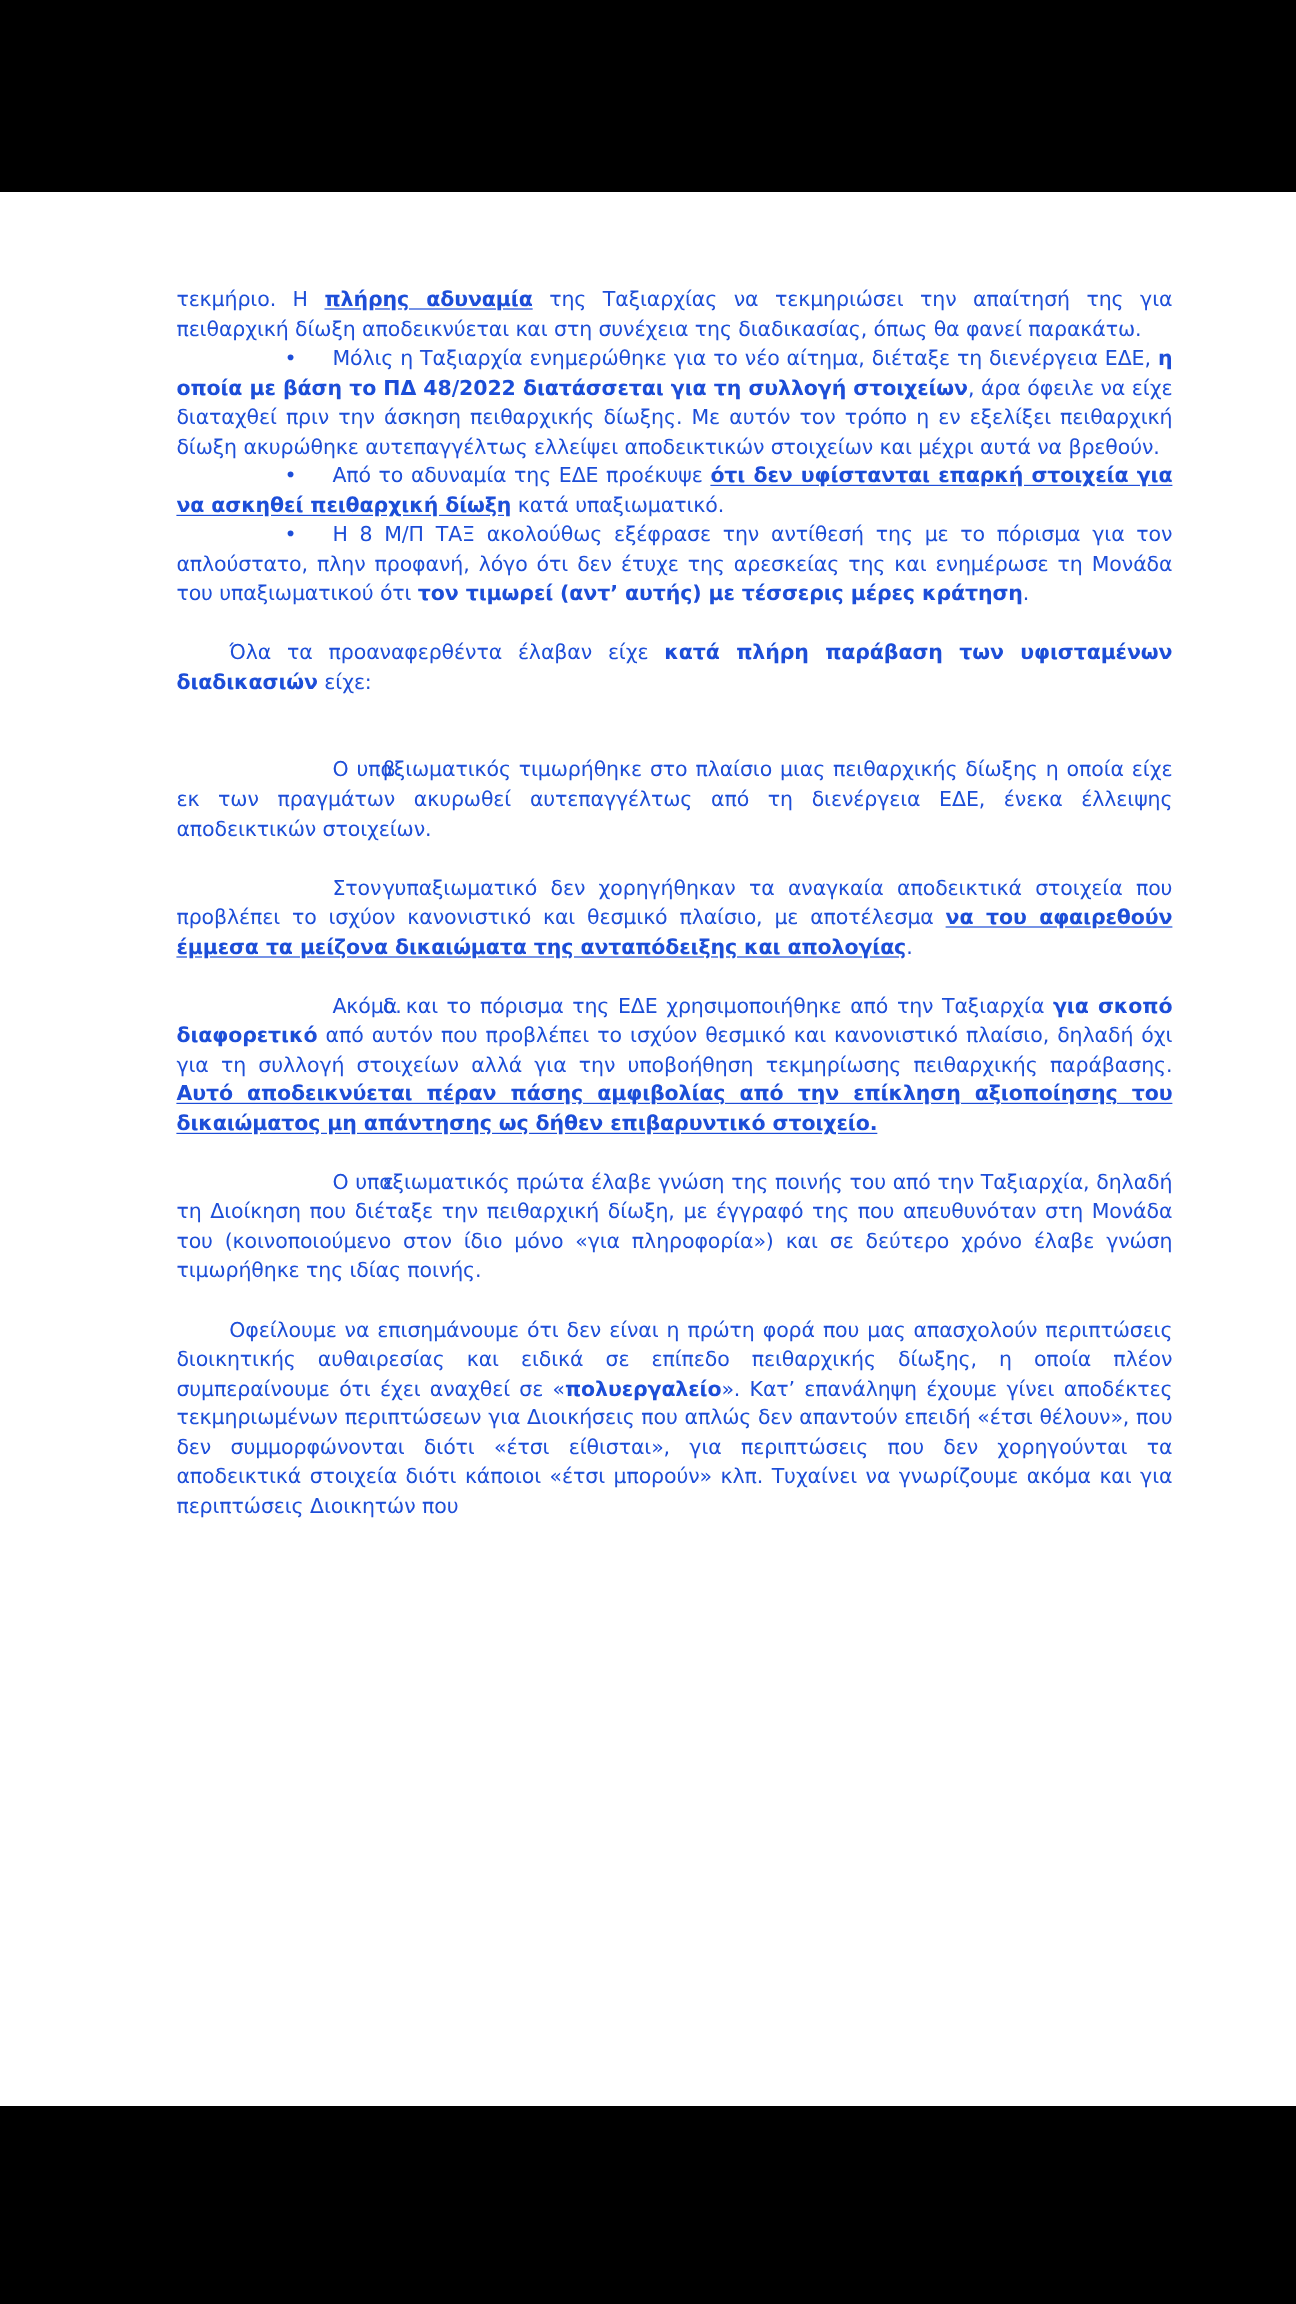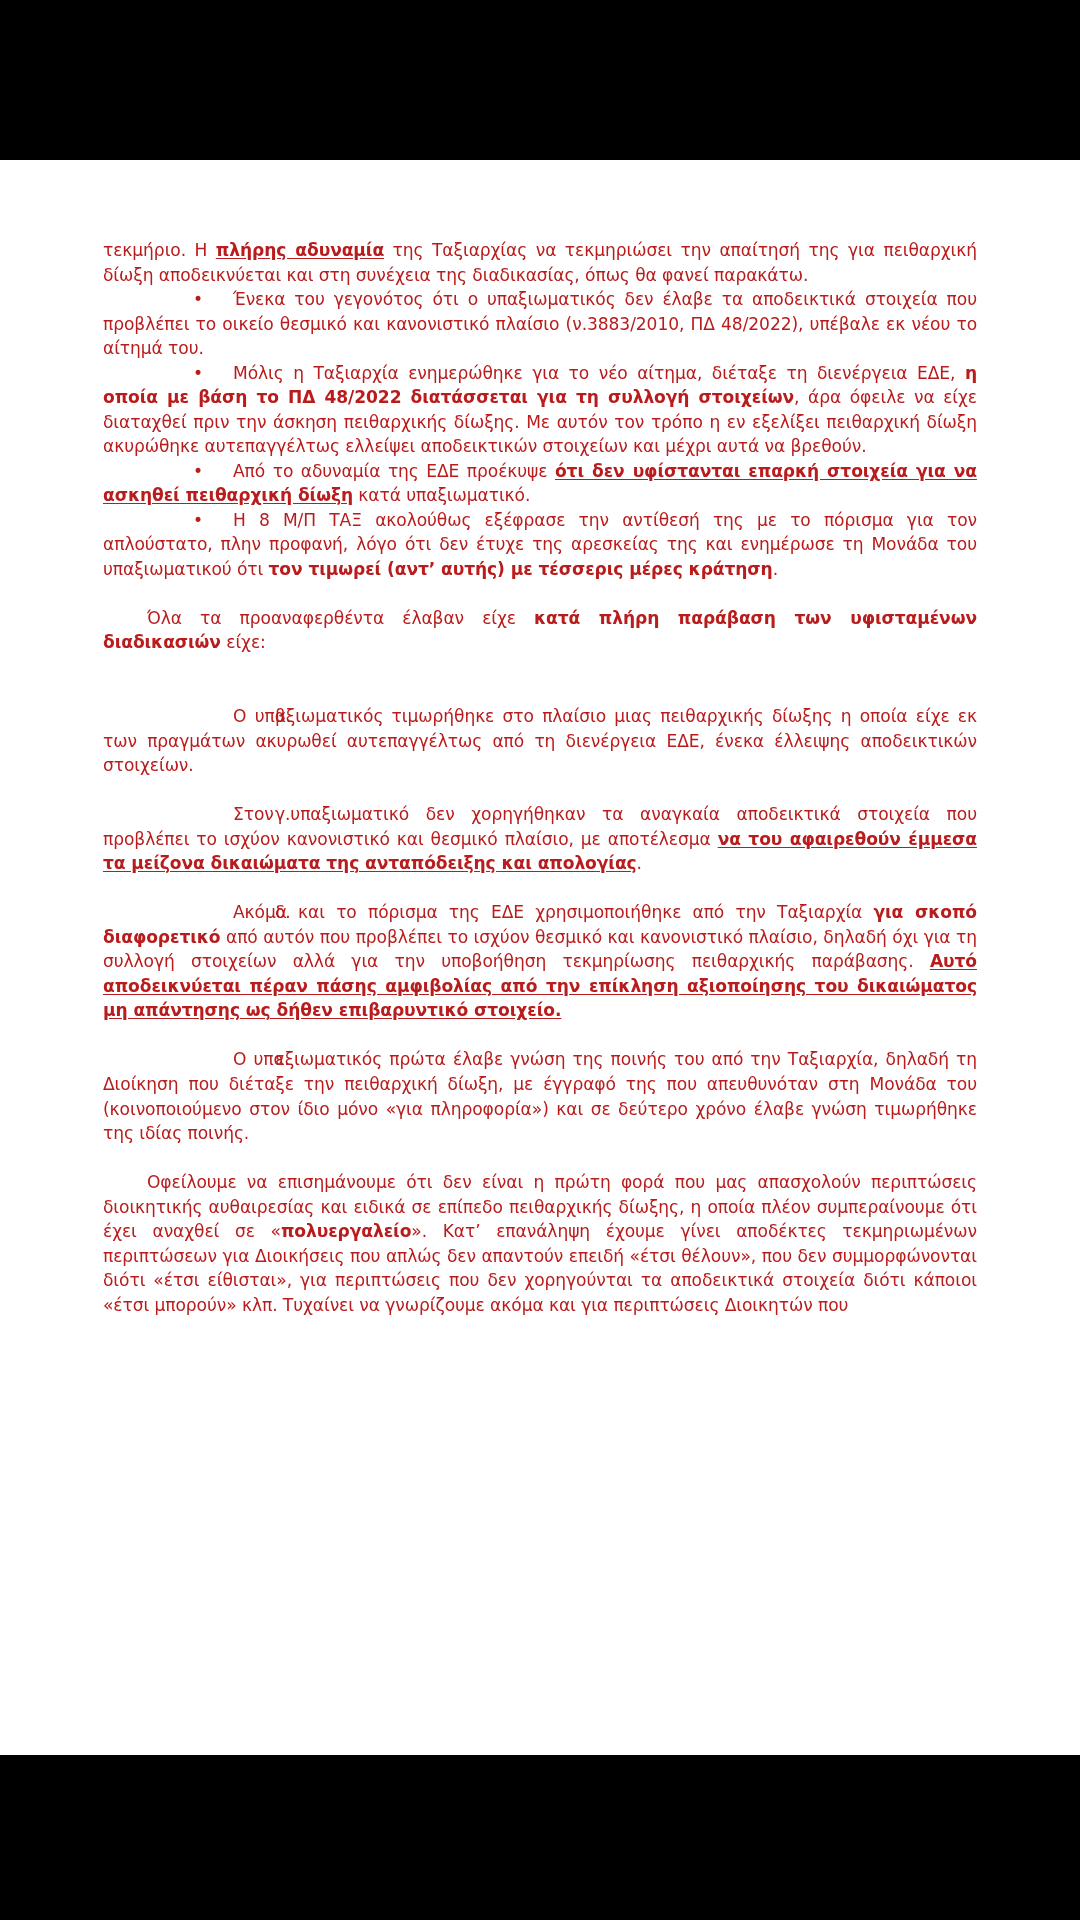--- a/index.html
+++ b/index.html
@@ -38,25 +38,26 @@
     height: 1595px;
     background: #ffffff;
     box-sizing: border-box;
     padding: 78px 103px 0 103px;
   }
 
   .doc-body {
     font-family: "DejaVu Sans", sans-serif;
     font-size: 17.1px;
     line-height: 1.435;
-    color: #b91c1c;
+    color: #1d4ed8;
     text-align: justify;
     text-justify: inter-word;
     letter-spacing: -0.09px;
     word-spacing: 0px;
+    margin-left: 44px;
   }
 
   p {
     margin: 0;
     padding: 0;
   }
 
   
   .p-plain { text-indent: 0; }
   .p-indent { text-indent: 44px; }
@@ -89,21 +90,20 @@
 </head>
 <body>
 
 <div id="viewport">
 
   <div class="letterbox" id="letterbox-top"></div>
 
   <div id="page">
     <div class="doc-body" id="doc-body">
         <p class="p-plain"><span>τεκμήριο. Η </span><span class="bu">πλήρης αδυναμία</span><span> της Ταξιαρχίας να τεκμηριώσει την απαίτησή της για πειθαρχική δίωξη αποδεικνύεται και στη συνέχεια της διαδικασίας, όπως θα φανεί παρακάτω.</span></p>
-        <p class="p-plain bullet-row"><span class="bullet-lead"><span class="bullet-dot">•</span></span><span>Ένεκα του γεγονότος ότι ο υπαξιωματικός δεν έλαβε τα αποδεικτικά στοιχεία που προβλέπει το οικείο θεσμικό και κανονιστικό πλαίσιο (ν.3883/2010, ΠΔ 48/2022), υπέβαλε εκ νέου το αίτημά του.</span></p>
         <p class="p-plain bullet-row"><span class="bullet-lead"><span class="bullet-dot">•</span></span><span>Μόλις η Ταξιαρχία ενημερώθηκε για το νέο αίτημα, διέταξε τη διενέργεια ΕΔΕ, </span><span class="b">η οποία με βάση το ΠΔ 48/2022 διατάσσεται για τη συλλογή στοιχείων</span><span>, άρα όφειλε να είχε διαταχθεί πριν την άσκηση πειθαρχικής δίωξης. Με αυτόν τον τρόπο η εν εξελίξει πειθαρχική δίωξη ακυρώθηκε αυτεπαγγέλτως ελλείψει αποδεικτικών στοιχείων και μέχρι αυτά να βρεθούν.</span></p>
         <p class="p-plain bullet-row"><span class="bullet-lead"><span class="bullet-dot">•</span></span><span>Από το αδυναμία της ΕΔΕ προέκυψε </span><span class="bu">ότι δεν υφίστανται επαρκή στοιχεία για να ασκηθεί πειθαρχική δίωξη</span><span> κατά υπαξιωματικό.</span></p>
         <p class="p-plain bullet-row"><span class="bullet-lead"><span class="bullet-dot">•</span></span><span>Η 8 Μ/Π ΤΑΞ ακολούθως εξέφρασε την αντίθεσή της με το πόρισμα για τον απλούστατο, πλην προφανή, λόγο ότι δεν έτυχε της αρεσκείας της και ενημέρωσε τη Μονάδα του υπαξιωματικού ότι </span><span class="b">τον τιμωρεί (αντ’ αυτής) με τέσσερις μέρες κράτηση</span><span>.</span></p>
         <div class="spacer-line"></div>
         <p class="p-indent"><span>Όλα τα προαναφερθέντα έλαβαν είχε </span><span class="b">κατά πλήρη παράβαση των υφισταμένων διαδικασιών</span><span> είχε:</span></p>
         <div class="spacer-line"></div>
         <div class="spacer-line"></div>
         <p class="p-letter"><span class="letter-lead">β.</span><span>Ο υπαξιωματικός τιμωρήθηκε στο πλαίσιο μιας πειθαρχικής δίωξης η οποία είχε εκ των πραγμάτων ακυρωθεί αυτεπαγγέλτως από τη διενέργεια ΕΔΕ, ένεκα έλλειψης αποδεικτικών στοιχείων.</span></p>
         <div class="spacer-line"></div>
         <p class="p-letter"><span class="letter-lead">γ.</span><span>Στον υπαξιωματικό δεν χορηγήθηκαν τα αναγκαία αποδεικτικά στοιχεία που προβλέπει το ισχύον κανονιστικό και θεσμικό πλαίσιο, με αποτέλεσμα </span><span class="bu">να του αφαιρεθούν έμμεσα τα μείζονα δικαιώματα της ανταπόδειξης και απολογίας</span><span>.</span></p>

